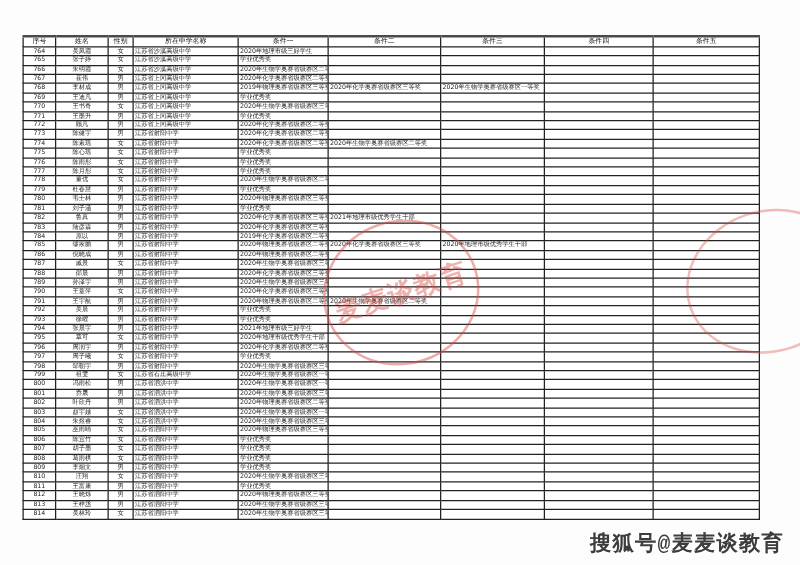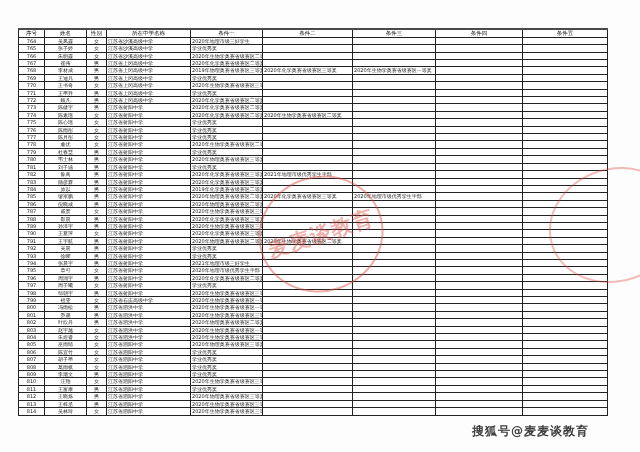--- a/index.html
+++ b/index.html
@@ -47,30 +47,31 @@
     font-size:21px;
     font-weight:bold;
     color:rgba(214,72,62,0.42);
     letter-spacing:1px;
     white-space:nowrap;
   }
   
   .sohu{
     position:absolute;
     left:472px;top:423px;
-    font-size:12px;
+    font-size:17px;
     font-weight:bold;
     color:#3d3d3d;
     letter-spacing:1px;
     white-space:nowrap;
     text-shadow:
       -1px -1px 0 #fff, 1px -1px 0 #fff,
       -1px  1px 0 #fff, 1px  1px 0 #fff,
       0 -1px 0 #fff, 0 1px 0 #fff,
       -1px 0 0 #fff, 1px 0 0 #fff;
+    font-family: Liberation Mono, monospace;
   }
 </style>
 </head>
 <body>
 
 <table class="roster">
   <colgroup>
       <col style="width: 26px;">
       <col style="width: 42px;">
       <col style="width: 20px;">

